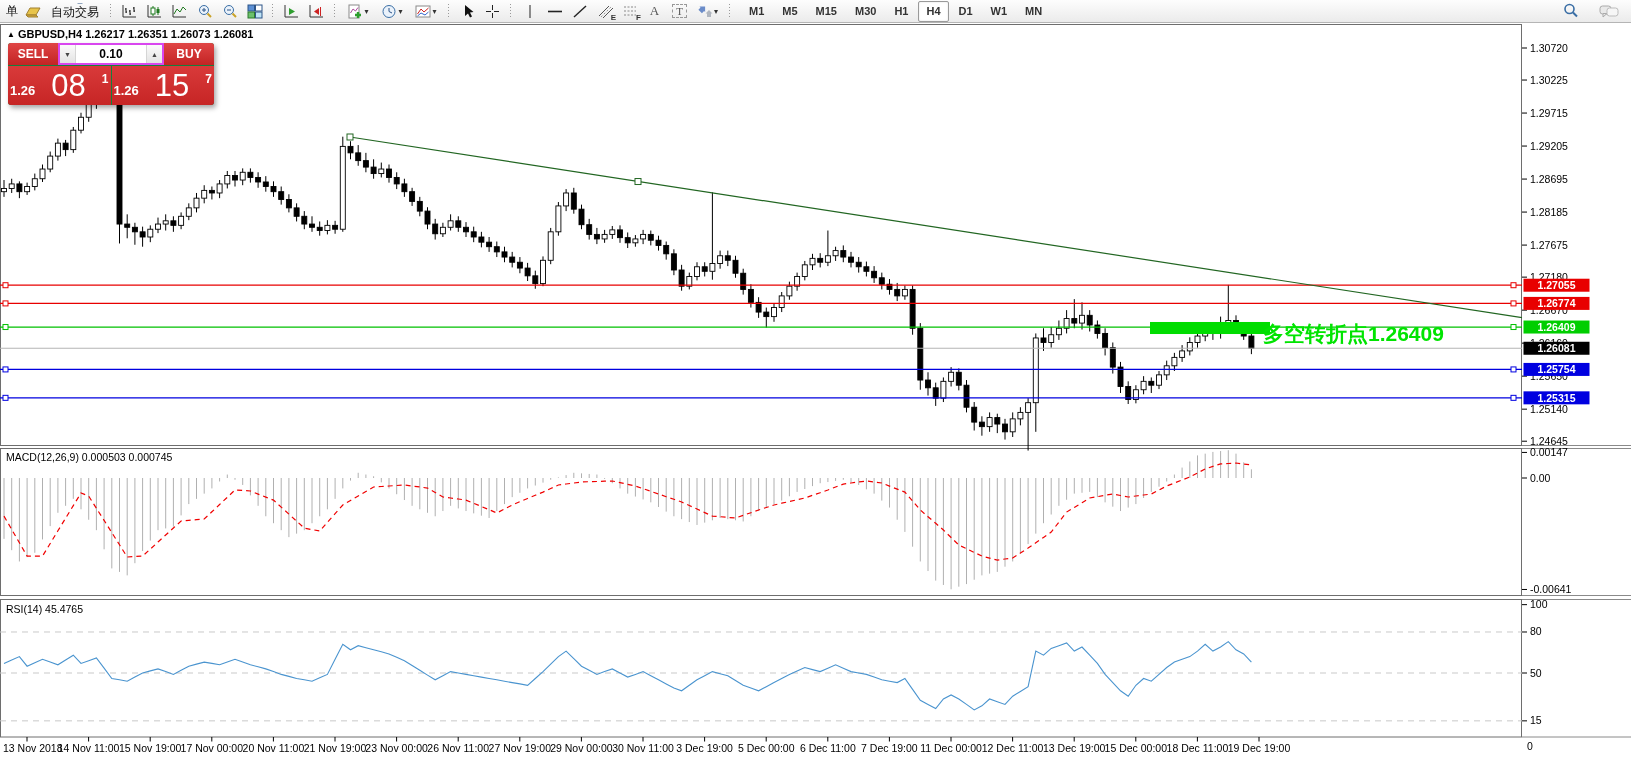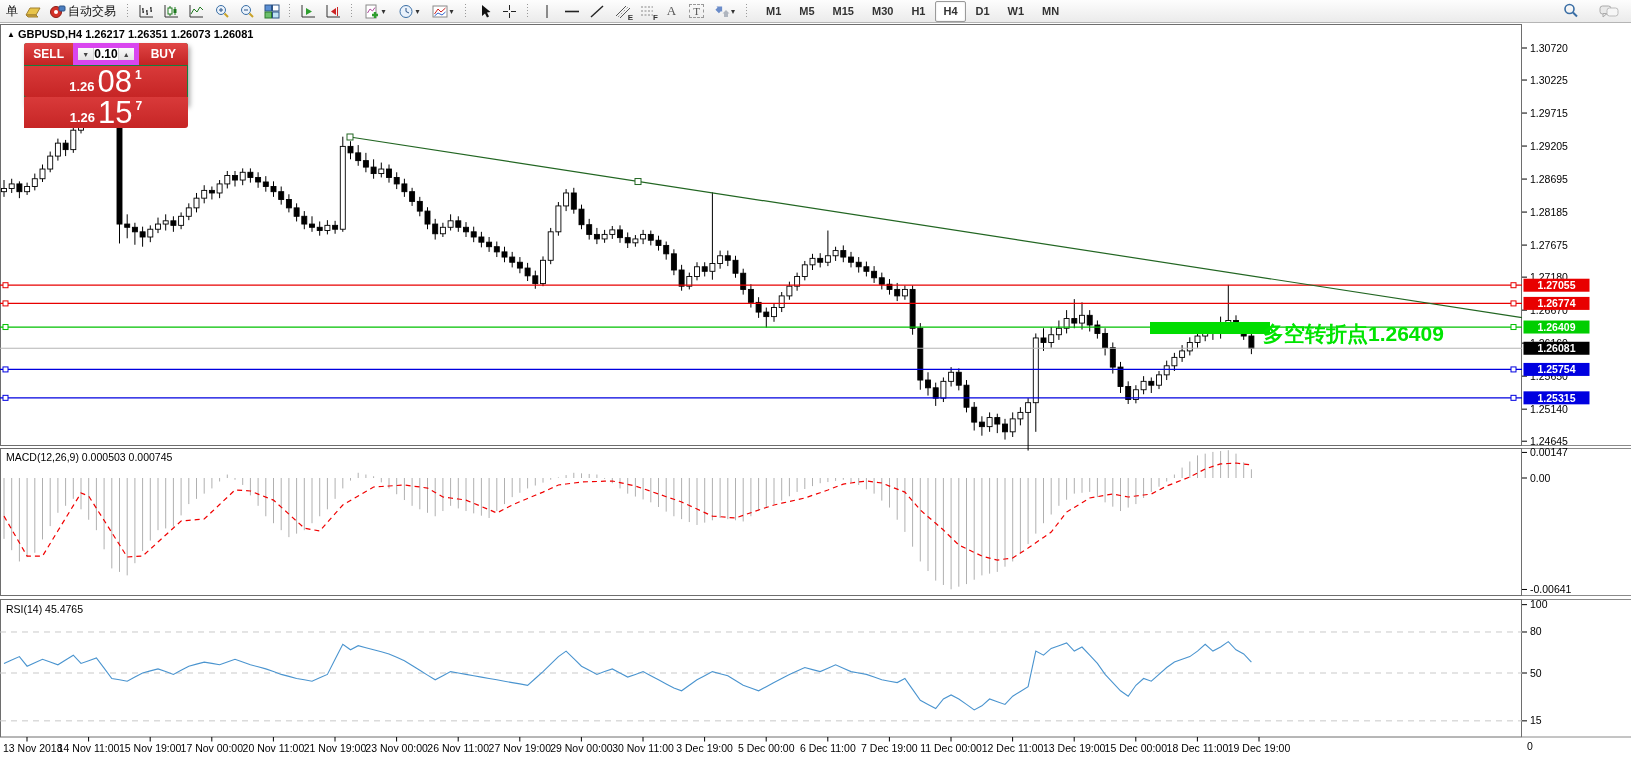--- a/index.html
+++ b/index.html
@@ -19,59 +19,59 @@
   .mini{position:absolute;right:0px;bottom:-1px;font-size:8px;font-weight:700;color:#333;}
   .tf-bar{display:flex;align-items:flex-start;margin-left:4px;}
   .tf-btn{height:19px;line-height:19px;padding:0 7px;font-size:11px;font-weight:700;
     color:#333;border:1px solid transparent;border-radius:2px;margin:0 1px;}
   .tf-btn.active{background:#fff;border:1px solid #9a9a9a;box-shadow:inset 0 0 2px #ddd;}
   .tb-right{margin-left:auto;display:flex;align-items:center;margin-right:6px;}
   
   .chart-title{position:absolute;left:7px;top:28px;z-index:4;font-size:11px;font-weight:700;
     color:#000;letter-spacing:0;}
   .chart-title .tri{font-size:8px;vertical-align:1px;margin-right:3px;}
-  .trade-panel{position:absolute;left:24px;top:43px;width:164px;z-index:5;
+  .trade-panel{position:absolute;left:8px;top:43px;width:206px;z-index:5;
     box-shadow:2px 3px 5px rgba(0,0,0,.35);border-radius:3px;background:#15803d;}
   .tp-top{display:flex;height:22px;}
   .btn-sell,.btn-buy{width:50px;color:#fff;font-size:12px;font-weight:700;
     display:flex;align-items:center;justify-content:center;
     background:linear-gradient(#e04545,#c32424);}
   .btn-sell{border-radius:3px 0 0 0;}
   .btn-buy{border-radius:0 3px 0 0;}
-  .tp-spin{flex:1;display:flex;background:#fff;border:5px solid #d946ef;box-sizing:border-box;}
+  .tp-spin{flex:1;display:flex;background:#fff;border:2px solid #d946ef;box-sizing:border-box;}
   .spin-btn{width:15px;display:flex;align-items:center;justify-content:center;
     font-size:7px;color:#444;background:linear-gradient(#fbfbfb,#e3e3e3);}
   .spin-btn:first-child{border-right:1px solid #d5d5d5;}
   .spin-btn:last-child{border-left:1px solid #d5d5d5;}
   .tp-val{flex:1;display:flex;align-items:center;justify-content:center;
     font-size:12px;font-weight:700;color:#000;}
-  .tp-tiles{display:flex;height:39px;margin-top:1px;flex-direction:column;}
+  .tp-tiles{display:flex;height:39px;margin-top:1px;}
   .tile{flex:1;background:linear-gradient(#d93a3a,#c62525);color:#fff;display:flex;
     align-items:center;justify-content:center;}
   .tile.sell{margin-right:1px;border-radius:0 0 0 3px;}
   .tile.buy{border-radius:0 0 3px 0;}
   .t-small{font-size:13px;font-weight:700;margin-top:10px;}
-  .t-big{font-size:31px;font-weight:400;line-height:31px;margin:0 3px;}
+  .t-big{font-size:31px;font-weight:400;line-height:31px;margin:0 16px;}
   .t-sup{font-size:12px;font-weight:700;margin-bottom:14px;}
   svg text{font-family:"Liberation Sans","DejaVu Sans",sans-serif;}
 </style>
 </head>
 <body>
 
 <div class="window">
 
   <div class="toolbar">
     <span class="tb-label">单</span>
     <div class="tb-btn">
       <svg width="18" height="15">
         <polygon points="2,11 6,4 16,4 12,11" fill="#e8c44a" stroke="#a08030"></polygon>
         <polygon points="2,11 12,11 14,13 4,13" fill="#d4a93a" stroke="#a08030"></polygon>
       </svg>
     </div>
-    <div class="tb-btn" style="width:auto;padding:0 3px;">
+    <div class="tb-btn" style="width:auto;padding:0 3px;flex-direction:column;">
       <svg width="17" height="15">
         <circle cx="7" cy="8" r="5.5" fill="#d33127" stroke="#8a1d16"></circle>
         <circle cx="7" cy="8" r="2" fill="#fff"></circle>
         <rect x="10" y="2" width="6" height="5" rx="1" fill="#4a7dbf" stroke="#2d5487"></rect>
       </svg>
       <span class="tb-label">自动交易</span>
     </div>
     <div class="grip"></div>
     <div class="tb-btn">
       <svg width="17" height="15">

